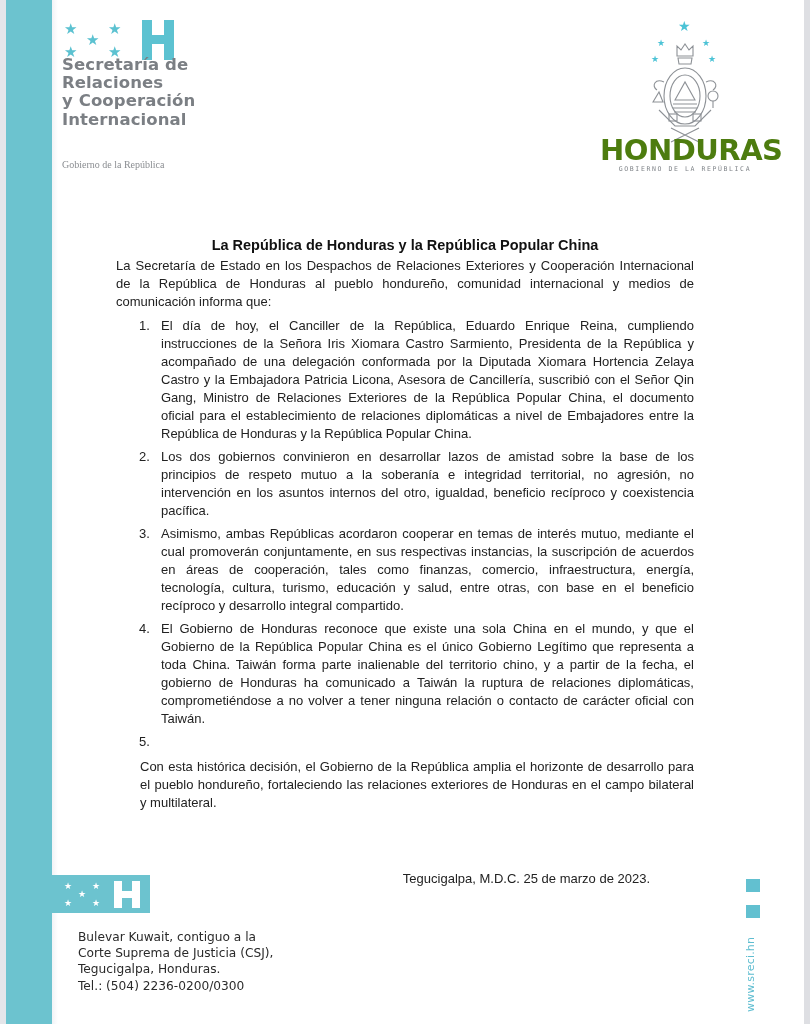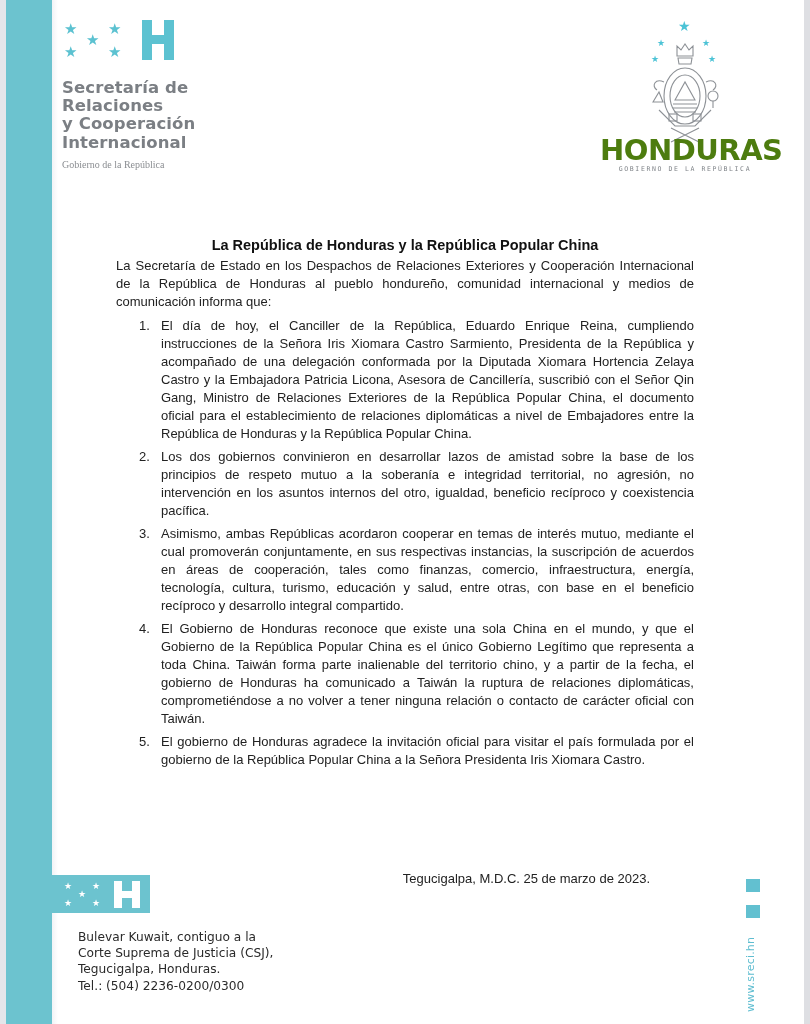--- a/index.html
+++ b/index.html
@@ -13,21 +13,21 @@
   .band { position:absolute; left:6px; top:0; width:46px; height:1024px; background:#6cc3cf; }
   .band-shadow { position:absolute; left:52px; top:0; width:6px; height:1024px; background:linear-gradient(to right,#f1f3f6,#ffffff); }
   .edge-right { position:absolute; right:0; top:0; width:6px; height:1024px; background:#dedfe3; }
 
   
   .sec-logo { position:absolute; left:62px; top:18px; width:170px; }
   .stars { position:absolute; left:0; top:0; width:60px; height:44px; }
   .stars span { position:absolute; color:#5cc2d1; font-size:15px; line-height:15px; }
   .bigH { position:absolute; left:80px; top:2px; width:32px; height:40px; }
   .bigH i { position:absolute; background:#5cc2d1; }
-  .sec-title { position:absolute; left:0; top:61px; width:200px; font-family:"DejaVu Sans", sans-serif; font-weight:bold; color:#7b7f84; font-size:16.5px; line-height:18.2px; letter-spacing:0.1px; }
+  .sec-title { position:absolute; left:0; top:38px; width:200px; font-family:"DejaVu Sans", sans-serif; font-weight:bold; color:#7b7f84; font-size:16.5px; line-height:18.2px; letter-spacing:0.1px; }
   .sec-sub { position:absolute; left:0; top:141px; font-family:"Liberation Serif", serif; font-size:10px; color:#8a8d91; white-space:nowrap; }
 
   
   .hn-logo { position:absolute; left:600px; top:18px; width:170px; height:160px; }
   .hn-stars span { position:absolute; color:#4cc3d6; line-height:10px; }
   .emblem { position:absolute; left:45px; top:16px; width:80px; height:112px; }
   .hn-word { position:absolute; left:0; top:115px; width:170px; text-align:right; font-family:"DejaVu Sans", sans-serif; font-weight:bold; font-size:29px; color:#4d7c0f; letter-spacing:-0.5px; }
   .hn-sub { position:absolute; left:0; top:147px; width:170px; text-align:center; font-family:"DejaVu Sans Mono", monospace; font-size:6.5px; letter-spacing:1.6px; color:#7f8388; }
 
   
@@ -114,22 +114,23 @@
   <div>La República de Honduras y la República Popular China</div>
 </div>
 
 <div class="content">
   <p>La Secretaría de Estado en los Despachos de Relaciones Exteriores y Cooperación Internacional de la República de Honduras al pueblo hondureño, comunidad internacional y medios de comunicación informa que:</p>
   <ol class="list">
     <li><span class="num">1.</span><span>El día de hoy, el Canciller de la República, Eduardo Enrique Reina, cumpliendo instrucciones de la Señora Iris Xiomara Castro Sarmiento, Presidenta de la República y acompañado de una delegación conformada por la Diputada Xiomara Hortencia Zelaya Castro y la Embajadora Patricia Licona, Asesora de Cancillería, suscribió con el Señor Qin Gang, Ministro de Relaciones Exteriores de la República Popular China, el documento oficial para el establecimiento de relaciones diplomáticas a nivel de Embajadores entre la República de Honduras y la República Popular China.</span></li>
     <li><span class="num">2.</span><span>Los dos gobiernos convinieron en desarrollar lazos de amistad sobre la base de los principios de respeto mutuo a la soberanía e integridad territorial, no agresión, no intervención en los asuntos internos del otro, igualdad, beneficio recíproco y coexistencia pacífica.</span></li>
     <li><span class="num">3.</span><span>Asimismo, ambas Repúblicas acordaron cooperar en temas de interés mutuo, mediante el cual promoverán conjuntamente, en sus respectivas instancias, la suscripción de acuerdos en áreas de cooperación, tales como finanzas, comercio, infraestructura, energía, tecnología, cultura, turismo, educación y salud, entre otras, con base en el beneficio recíproco y desarrollo integral compartido.</span></li>
     <li><span class="num">4.</span><span>El Gobierno de Honduras reconoce que existe una sola China en el mundo, y que el Gobierno de la República Popular China es el único Gobierno Legítimo que representa a toda China. Taiwán forma parte inalienable del territorio chino, y a partir de la fecha, el gobierno de Honduras ha comunicado a Taiwán la ruptura de relaciones diplomáticas, comprometiéndose a no volver a tener ninguna relación o contacto de carácter oficial con Taiwán.</span></li>
-    <li><span class="num">5.</span><span>El gobierno de Honduras agradece la invitación oficial para visitar el país formulada por el gobierno de la República Popular China a la Señora Presidenta Iris Xiomara Castro.</span></li>
+    <li><span class="num">5.</span></li>
   </ol>
+  <p class="closing">Con esta histórica decisión, el Gobierno de la República amplia el horizonte de desarrollo para el pueblo hondureño, fortaleciendo las relaciones exteriores de Honduras en el campo bilateral y multilateral.</p>
 </div>
 
 <div class="dateline">Tegucigalpa, M.D.C. 25 de marzo de 2023.</div>
 
 <div class="foot-block">
   <span class="fs" style="left:12px;top:7px;">★</span>
   <span class="fs" style="left:40px;top:7px;">★</span>
   <span class="fs" style="left:26px;top:15px;">★</span>
   <span class="fs" style="left:12px;top:24px;">★</span>
   <span class="fs" style="left:40px;top:24px;">★</span>

